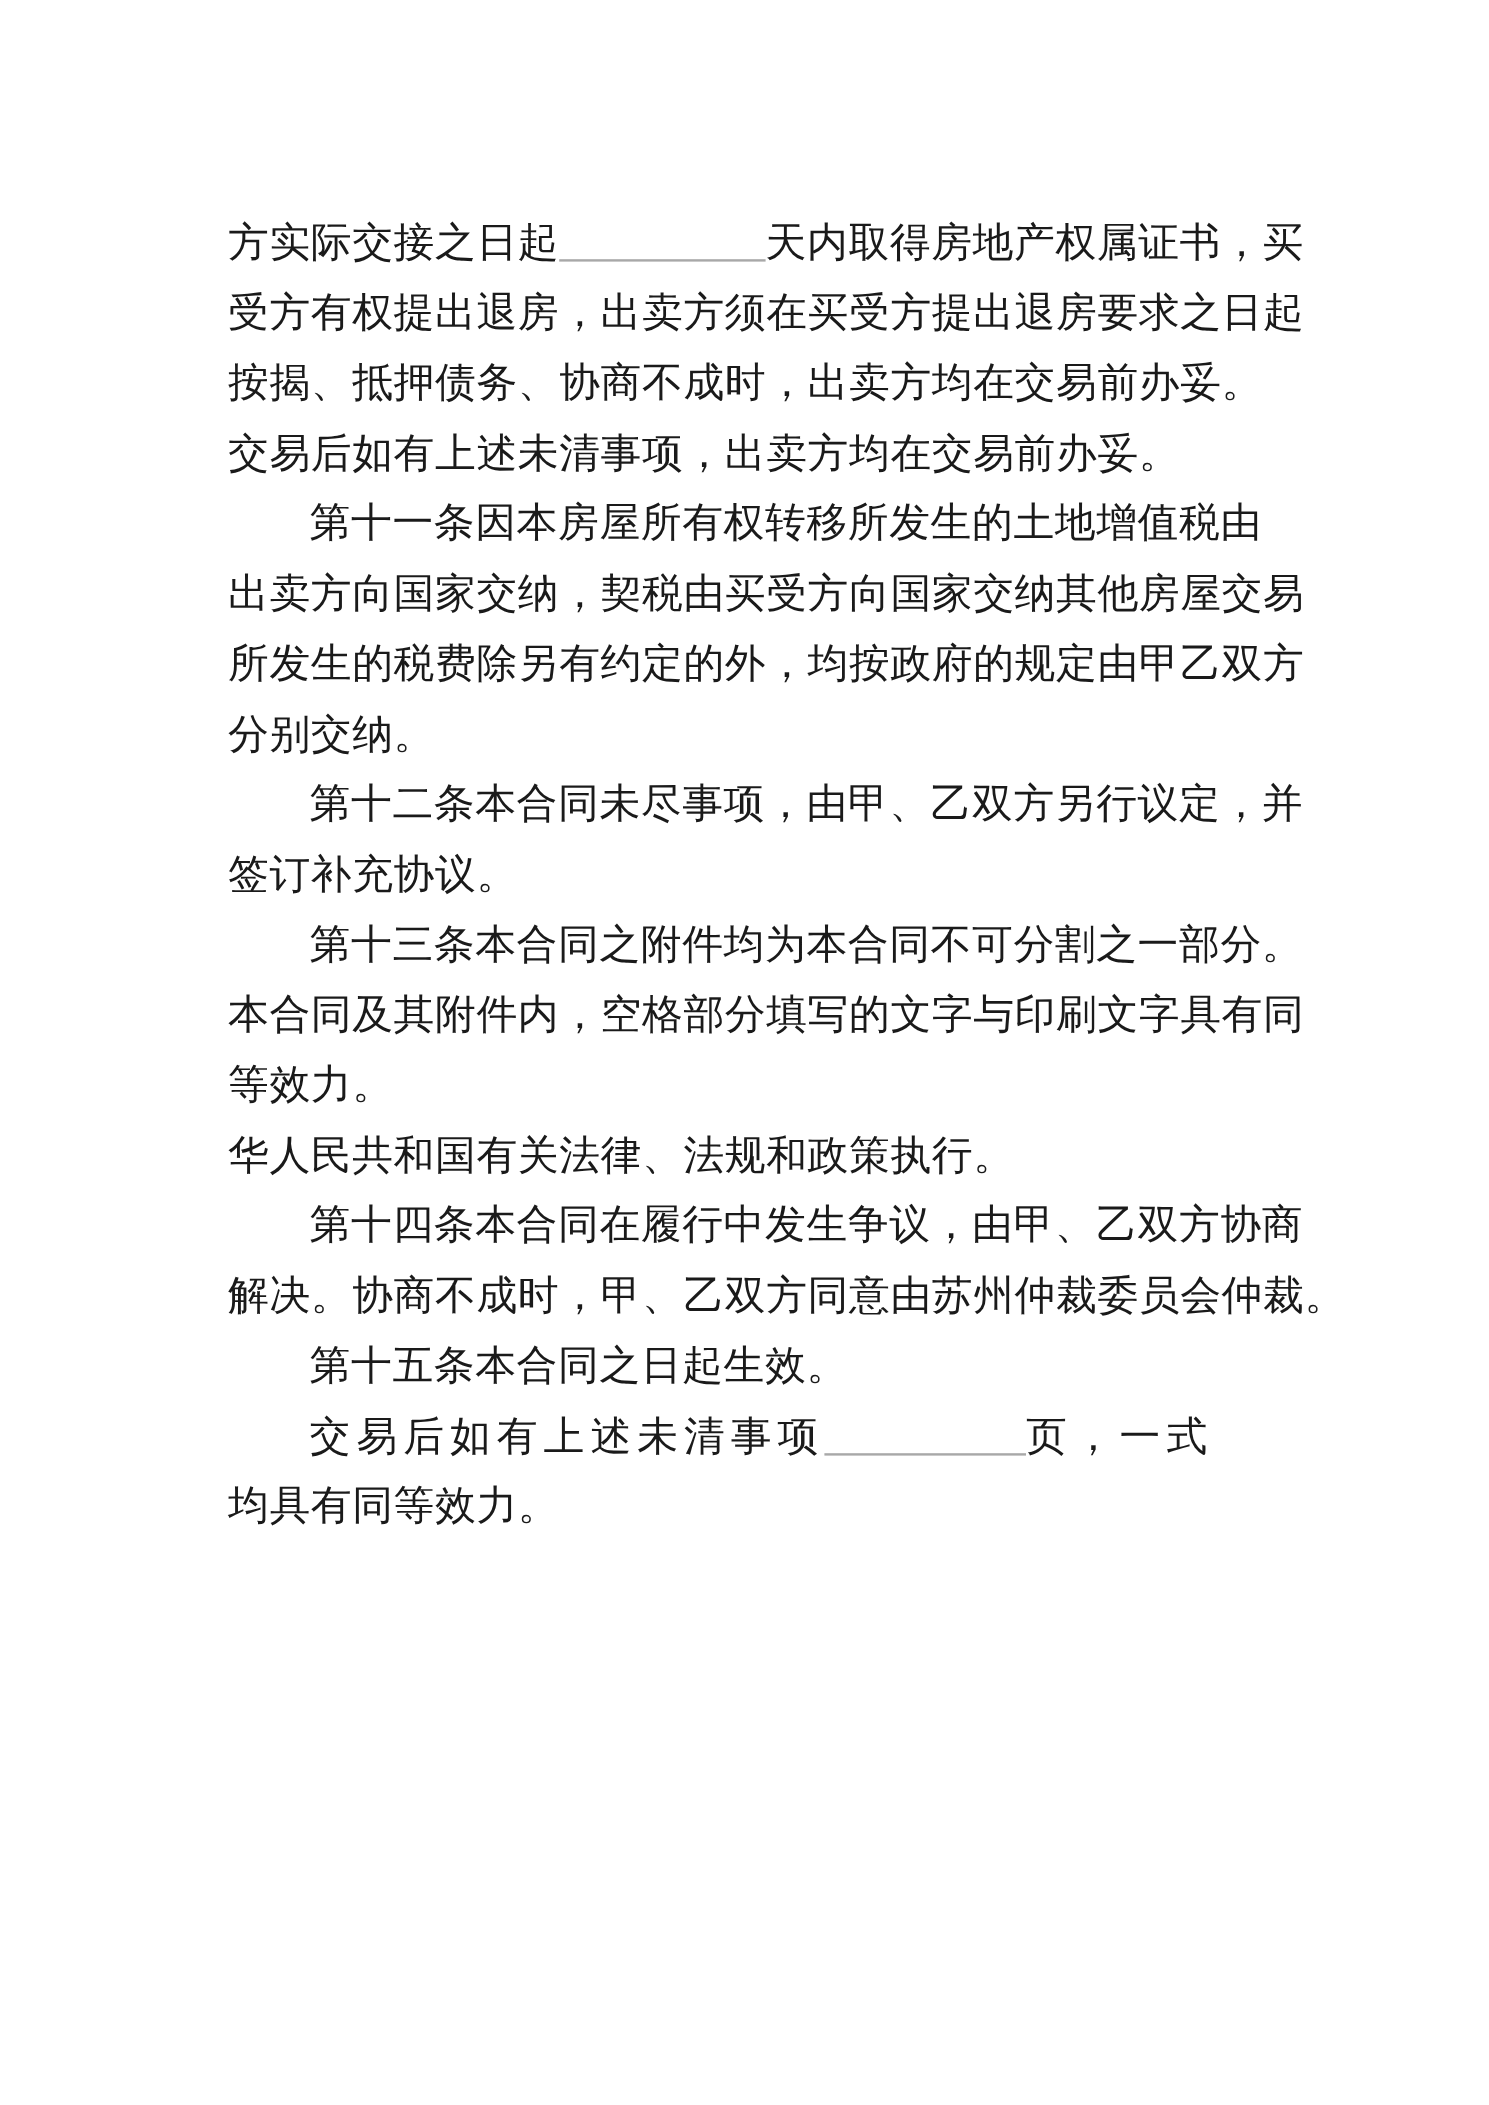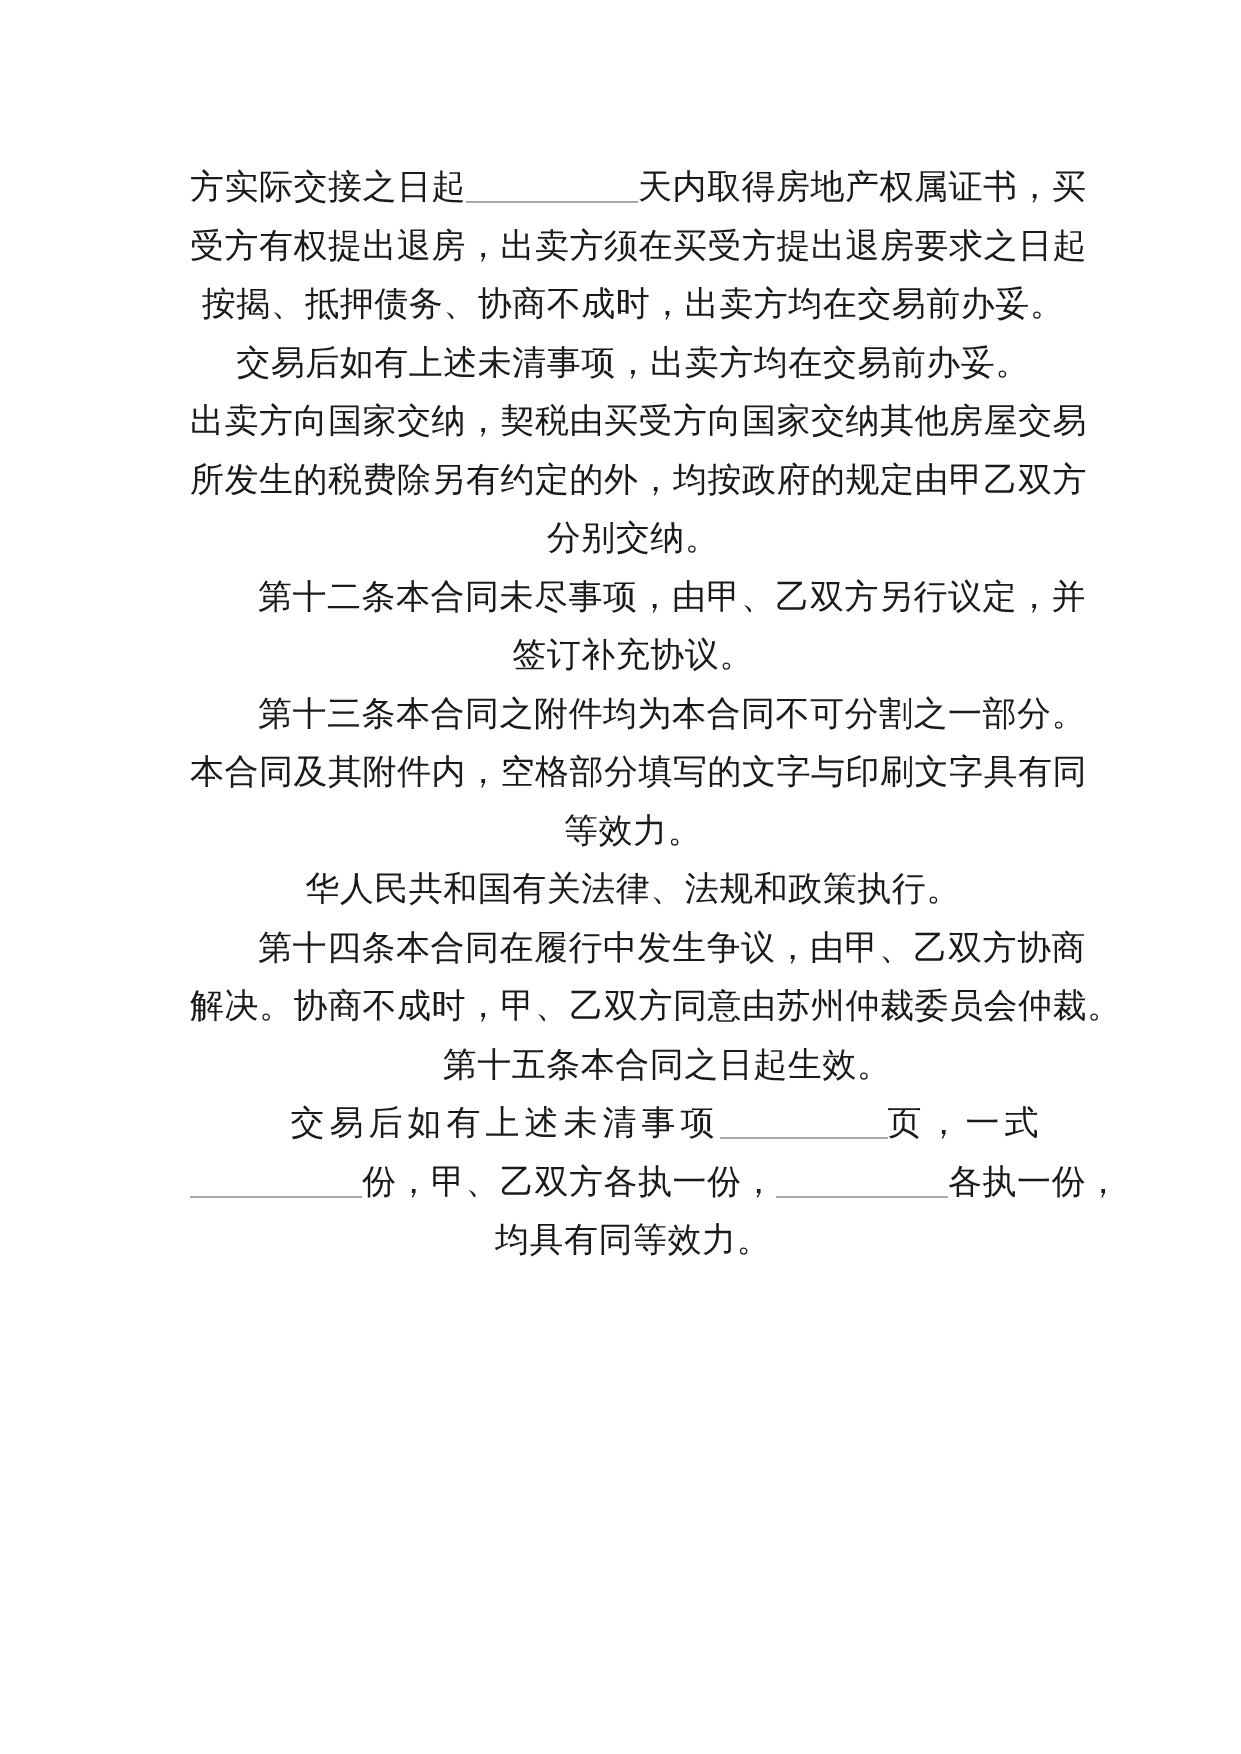--- a/index.html
+++ b/index.html
@@ -11,27 +11,26 @@
     position: relative;
     width: 1241px;
     height: 1754px;
     background: #ffffff;
     overflow: hidden;
     font-family: "Liberation Serif", "DejaVu Serif", serif;
   }
   .doc-body {
     position: absolute;
     left: 190px;
-    top: 158px;
+    top: 174px;
     width: 886px;
     font-size: 34px;
     line-height: 58.5px;
     color: #1a1a1a;
     letter-spacing: 0.5px;
-    text-align: center;
   }
   .line {
     height: 58.5px;
     white-space: nowrap;
   }
   .line.indent {
     padding-left: 68px;
   }
   .line.spaced {
     letter-spacing: 5px;
@@ -53,29 +52,29 @@
 </style>
 </head>
 <body>
 
 <div class="page">
   <div class="doc-body" style="color: rgb(26, 26, 26);">
       <div class="line"><span class="run">方实际交接之日起</span><span class="blank" style="border-bottom-color: rgb(168, 168, 168);"></span><span class="run">天内取得房地产权属证书，买</span></div>
       <div class="line"><span class="run">受方有权提出退房，出卖方须在买受方提出退房要求之日起</span></div>
       <div class="line"><span class="run">按揭、抵押债务、协商不成时，出卖方均在交易前办妥。</span></div>
       <div class="line"><span class="run">交易后如有上述未清事项，出卖方均在交易前办妥。</span></div>
+      <div class="line indent"><span class="run">第十一条因本房屋所有权转移所发生的土地增值税由</span></div>
       <div class="line"><span class="run">出卖方向国家交纳，契税由买受方向国家交纳其他房屋交易</span></div>
       <div class="line"><span class="run">所发生的税费除另有约定的外，均按政府的规定由甲乙双方</span></div>
       <div class="line"><span class="run">分别交纳。</span></div>
       <div class="line indent"><span class="run">第十二条本合同未尽事项，由甲、乙双方另行议定，并</span></div>
       <div class="line"><span class="run">签订补充协议。</span></div>
       <div class="line indent"><span class="run">第十三条本合同之附件均为本合同不可分割之一部分。</span></div>
       <div class="line"><span class="run">本合同及其附件内，空格部分填写的文字与印刷文字具有同</span></div>
       <div class="line"><span class="run">等效力。</span></div>
       <div class="line"><span class="run">华人民共和国有关法律、法规和政策执行。</span></div>
       <div class="line indent"><span class="run">第十四条本合同在履行中发生争议，由甲、乙双方协商</span></div>
       <div class="line"><span class="run">解决。协商不成时，甲、乙双方同意由苏州仲裁委员会仲裁。</span></div>
       <div class="line indent"><span class="run">第十五条本合同之日起生效。</span></div>
       <div class="line indent spaced"><span class="run">交易后如有上述未清事项</span><span class="blank" style="border-bottom-color: rgb(168, 168, 168);"></span><span class="run">页，一式</span></div>
-      <div class="line"><span class="blank" style="border-bottom-color: rgb(168, 168, 168);"></span><span class="run">份，甲、乙双方各执一份，</span><span class="blank" style="border-bottom-color: rgb(168, 168, 168);"></span><span class="run">各执一份，</span></div>
       <div class="line"><span class="run">均具有同等效力。</span></div>
     </div>
 </div>
 
 </body></html>

